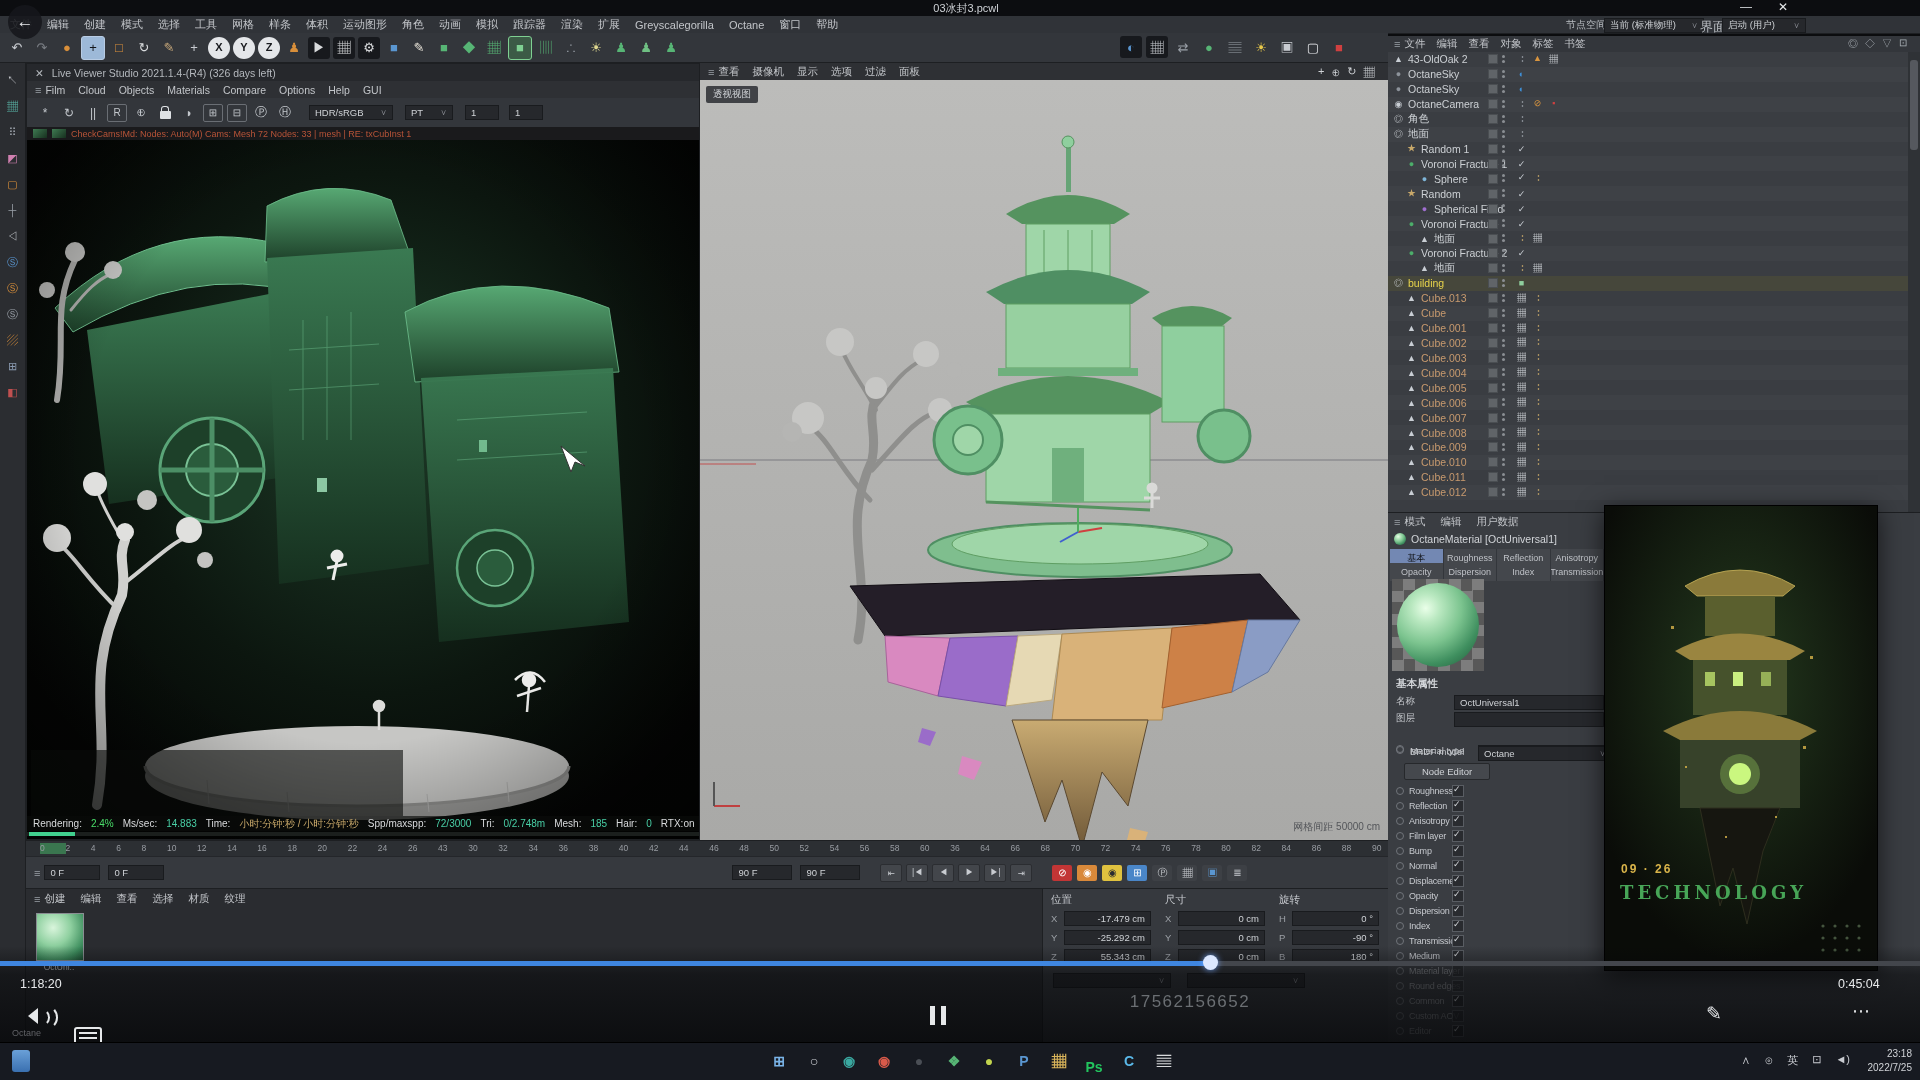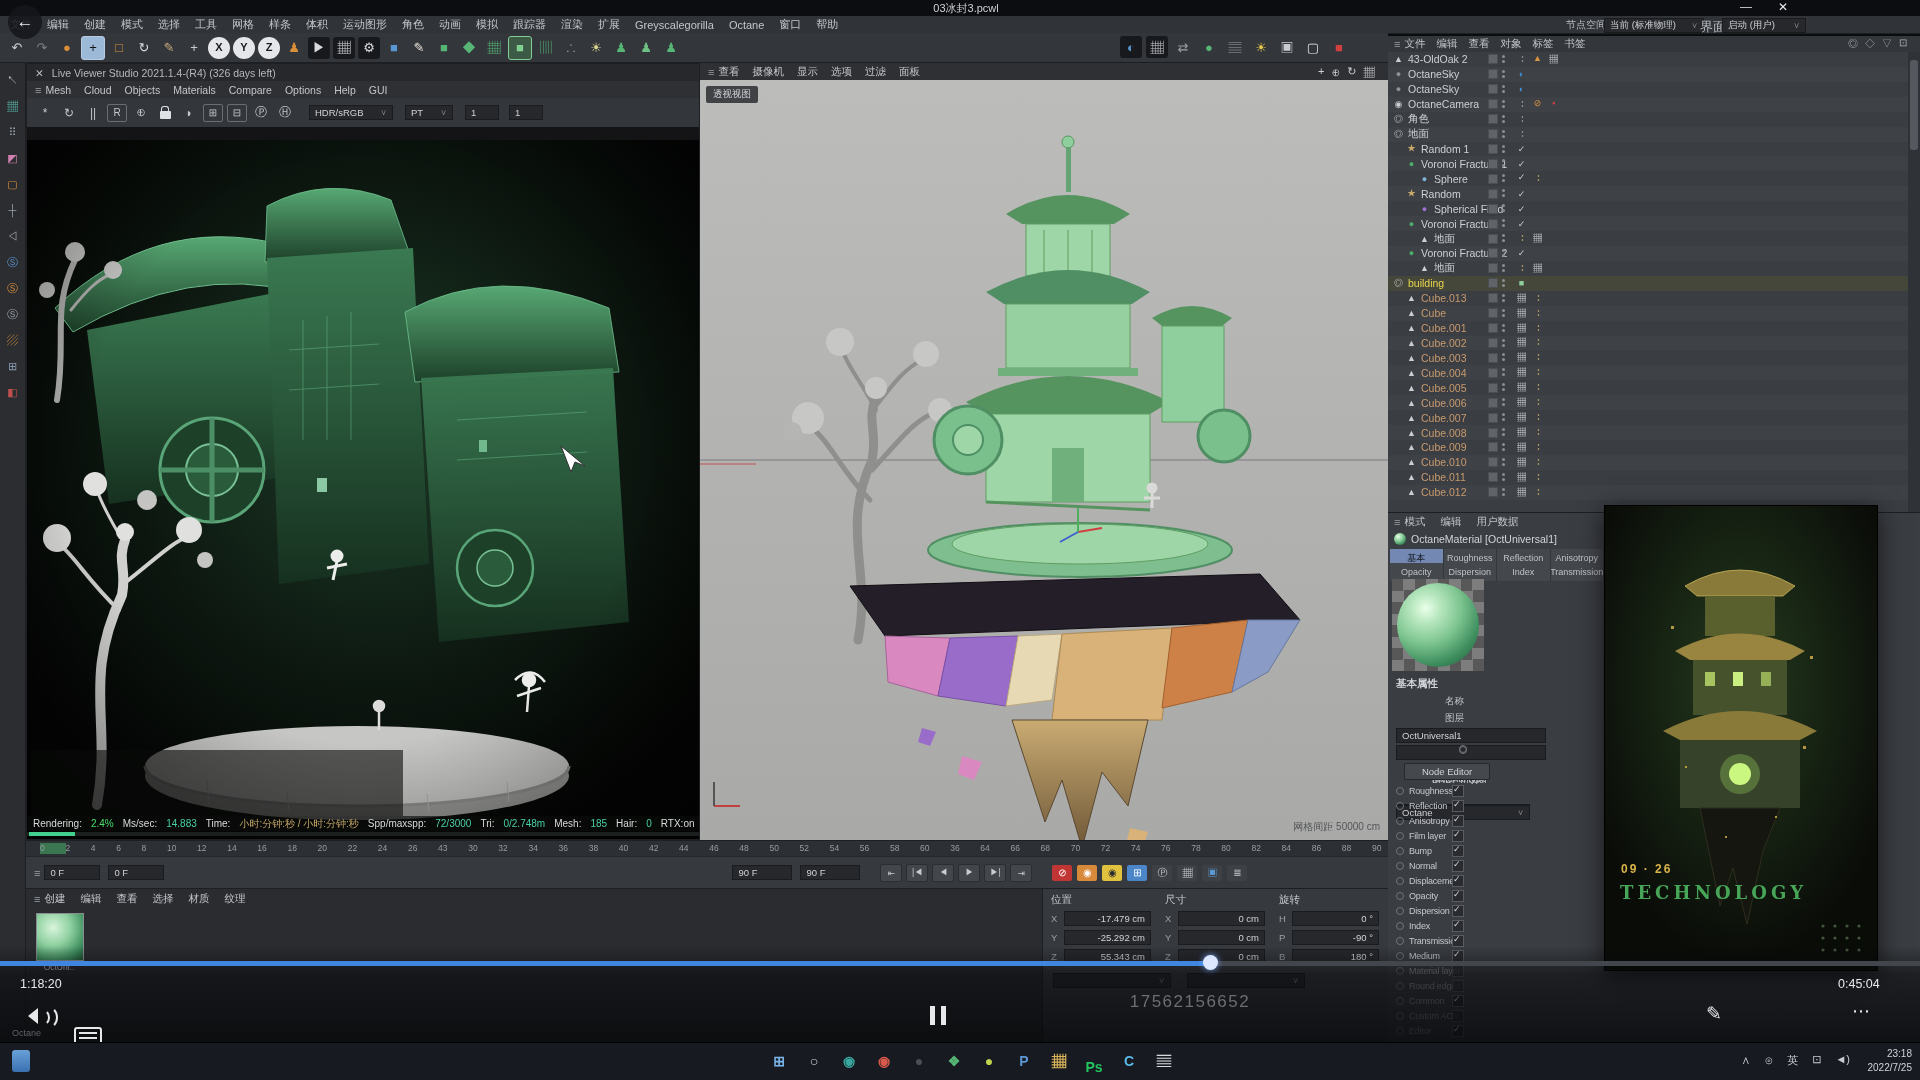--- a/index.html
+++ b/index.html
@@ -107,21 +107,21 @@
   #aemenus{left:6px;top:2px;}
   #aehead{left:6px;top:20px;display:flex;align-items:center;gap:5px;font-size:10.5px;color:#d2d5d9;}
   .mball{border-radius:50%;background:radial-gradient(circle at 35% 30%,#eaffe9 0%,#b9e8c0 18%,#7cc48f 45%,#3f8f5f 70%,#1d5034 100%);}
   #aetabs1{left:2px;top:36px;width:214px;display:flex;}
   #aetabs2{left:2px;top:50px;width:214px;display:flex;}
   .tab{flex:1;height:18px;font-size:9px;display:flex;align-items:center;justify-content:center;background:#44474c;color:#bfc2c7;border-right:1px solid #33363b;overflow:hidden;white-space:nowrap;}
   .tab.active{background:#7388b3;color:#101216;}
   #aesphere{left:4px;top:66px;width:92px;height:92px;background:repeating-conic-gradient(#7d7d7d 0% 25%,#585858 0% 50%);background-size:23px 23px;}
   #aesphere .mball{position:absolute;left:5px;top:4px;width:82px;height:84px;}
   #aesection{left:8px;top:164px;font-size:10.5px;font-weight:bold;color:#d2d5d9;}
-  .aerow{position:absolute;left:8px;display:flex;align-items:center;gap:20px;font-size:9.5px;color:#c2c5c9;flex-direction:column;}
+  .aerow{position:absolute;left:8px;display:flex;align-items:flex-start;gap:6px;font-size:9.5px;color:#c2c5c9;}
   .aerow .lbl{width:52px;white-space:nowrap;overflow:hidden;}
   .aerow .box{width:138px;}
   .bullet{width:6px;height:6px;border-radius:50%;border:1px solid #70747a;flex:none;}
   #nodebtn{left:16px;top:250px;width:84px;height:15px;background:#45484d;border:1px solid #26282b;border-radius:2px;font-size:9.5px;color:#d0d3d7;display:flex;align-items:center;justify-content:center;}
   #aechecks{left:4px;top:270px;width:210px;}
   .ckrow{display:flex;align-items:center;height:15.05px;font-size:9px;letter-spacing:-.2px;color:#c6c9ce;gap:5px;padding-left:4px;position:relative;}
   .ckrow .cklabel{width:54px;white-space:nowrap;}
   .ckbox{width:10px;height:10px;background:#292b2f;border:1px solid #595d63;position:absolute;left:60px;}
   .ckbox.on::after{content:"✓";position:absolute;left:0px;top:-2px;font-size:9px;color:#d6d9dd;}
   .ckbox.off{opacity:.7;}
@@ -365,21 +365,21 @@
 
   <div id="lv" class="abs">
     <div id="lvheader" class="abs">
       <span>✕</span>
       <span>Live Viewer Studio 2021.1.4-(R4) (326 days left)</span>
     </div>
     <div id="lvmenus" class="abs">
       <span class="burger">≡</span>
       <div class="menu" style="font-size:10.5px;">
 
-      <span>Mesh</span>
+      <span>Film</span>
           <span>Cloud</span>
           <span>Objects</span>
           <span>Materials</span>
           <span>Compare</span>
           <span>Options</span>
           <span>Help</span>
           <span>GUI</span>
         </div>
     </div>
     <div id="lvtoolbar" class="abs">
@@ -426,20 +426,25 @@
       <div class="box" style="width:36px;margin-left:8px;">
         <span>PT</span>
         <span class="cr">∨</span>
       </div>
       <div class="box" style="width:22px;margin-left:8px;">
           <span>1</span>
         </div>
       <div class="box" style="width:22px;margin-left:6px;">
           <span>1</span>
         </div>
+    </div>
+    <div id="lvstatus" class="abs">
+      <span class="thumb"></span>
+      <span class="thumb"></span>
+      <span class="txt">CheckCams!Md: Nodes: Auto(M) Cams: Mesh 72 Nodes: 33 | mesh | RE: txCubInst 1</span>
     </div>
 
     <svg id="lvrender" class="abs" viewBox="0 0 672 699" preserveAspectRatio="none">
       <defs>
         <radialGradient id="lvGlow" cx="0.52" cy="0.42" r="0.62">
           <stop offset="0" stop-color="#1d3a27"></stop>
             <stop offset="0.6" stop-color="#0c160f"></stop>
             <stop offset="1" stop-color="#040504"></stop>
         </radialGradient>
         <linearGradient id="jade" x1="0" y1="0" x2="0" y2="1">

